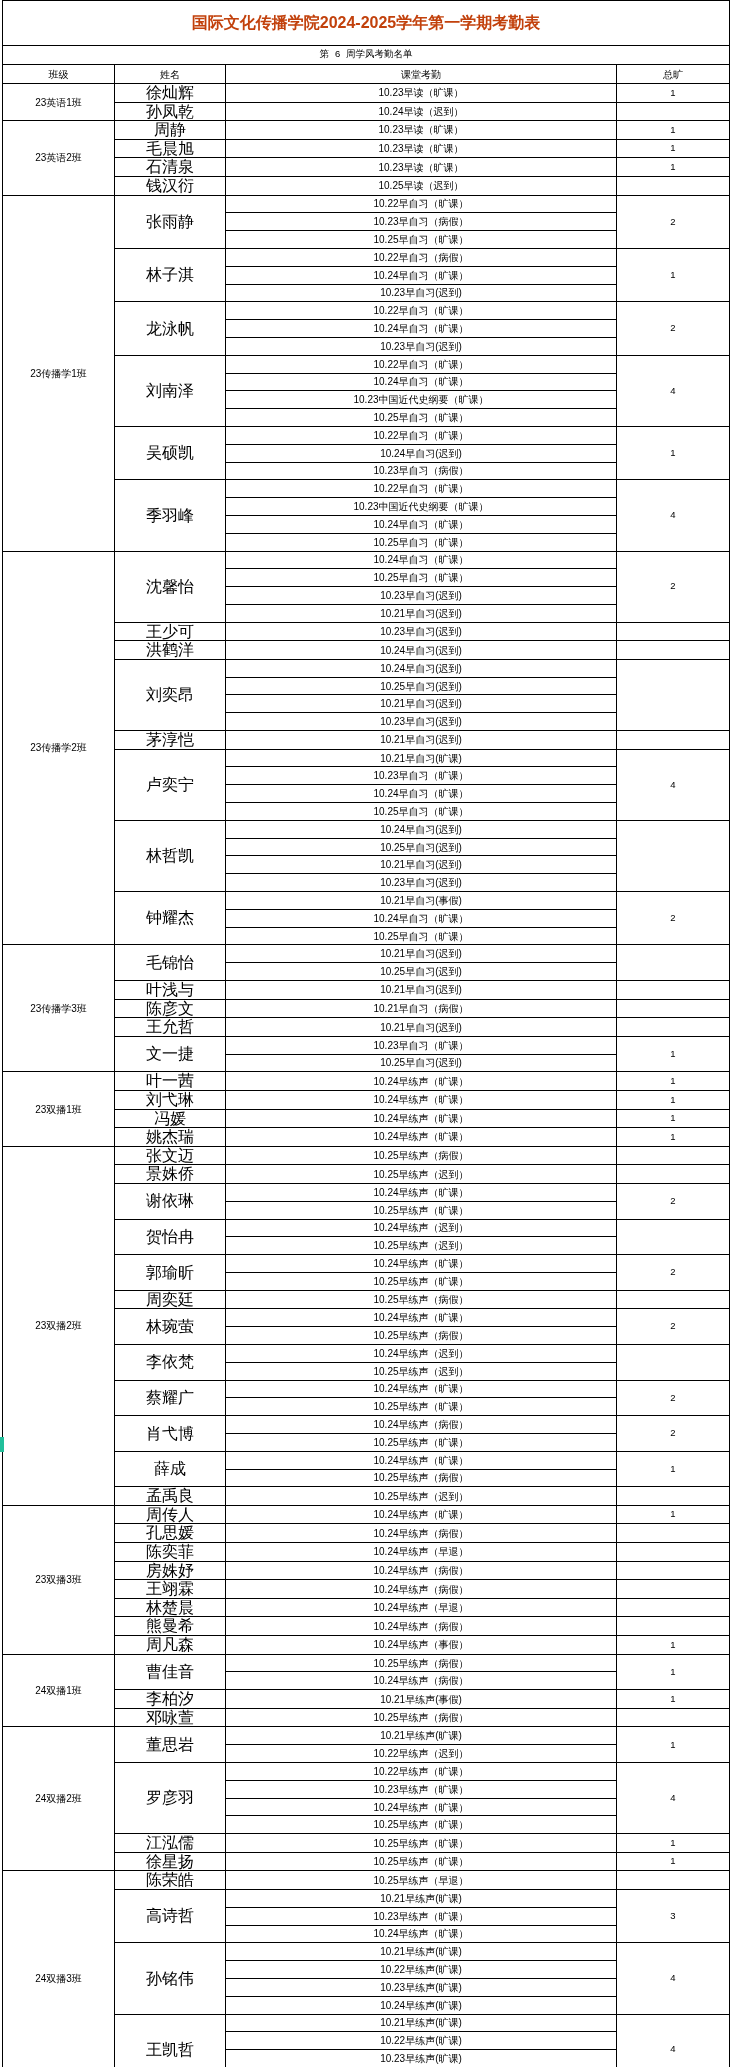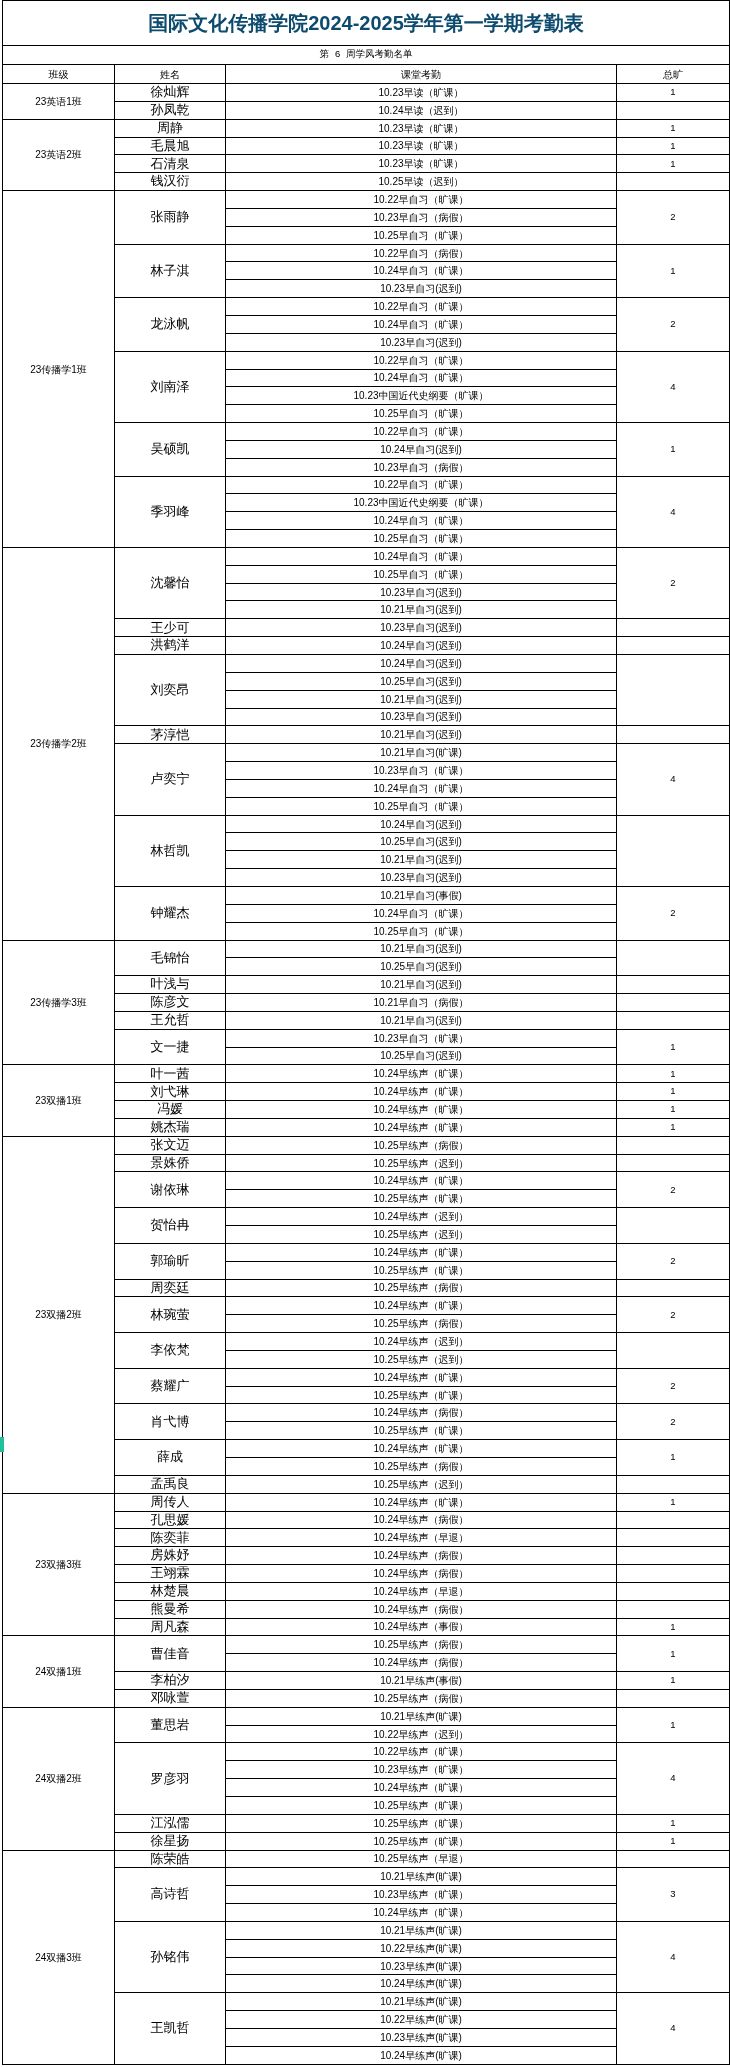--- a/index.html
+++ b/index.html
@@ -26,28 +26,28 @@
     padding: 0;
     overflow: hidden;
     white-space: nowrap;
     line-height: 1.1;
   }
   tr.title-row { height: 45px; }
   tr.subtitle-row { height: 19px; font-family: Liberation Mono, monospace; }
   tr.header-row { height: 19px; }
   tbody#rows tr { height: 17.8px; }
   .title-cell {
-    font-size: 20px;
+    font-size: 16px;
     font-weight: bold;
-    color: #0c4a6e;
+    color: #c2410c;
   }
   .subtitle-cell { font-size: 9.5px; }
   .header-cell { font-size: 10px; }
   .class-cell { font-size: 10px; }
-  .name-cell { font-size: 13px; }
+  .name-cell { font-size: 16px; }
   .record-cell { font-size: 10px; }
   .total-cell { font-size: 9.5px; }
   .green-marker {
     position: absolute;
     left: 0;
     top: 1437px;
     width: 4px;
     height: 15px;
     background: #21bf9b;
     z-index: 5;

